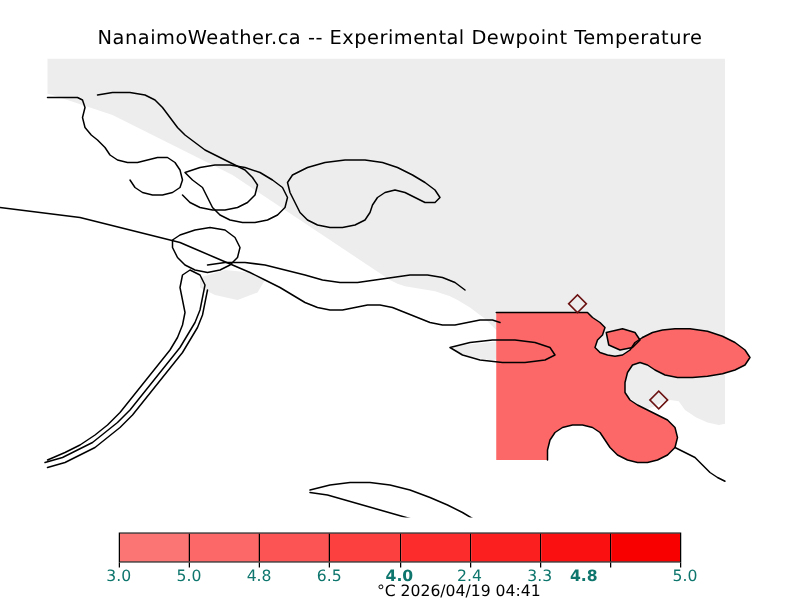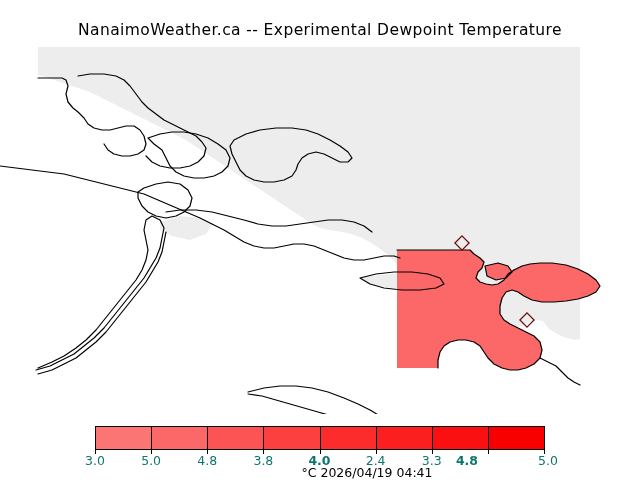--- a/index.html
+++ b/index.html
@@ -254,21 +254,21 @@
     </div>
 
     <div id="cb-ticks">
       <span class="cb-tickmark" style="left: 95px;"></span>
       <span class="cb-ticklabel" style="left: 95px;">3.0</span>
       <span class="cb-tickmark" style="left: 151.125px;"></span>
       <span class="cb-ticklabel" style="left: 151.125px;">5.0</span>
       <span class="cb-tickmark" style="left: 207.25px;"></span>
       <span class="cb-ticklabel" style="left: 207.25px;">4.8</span>
       <span class="cb-tickmark" style="left: 263.375px;"></span>
-      <span class="cb-ticklabel" style="left: 263.375px;">3.8</span>
+      <span class="cb-ticklabel" style="left: 263.375px;">6.5</span>
       <span class="cb-tickmark" style="left: 319.5px;"></span>
       <span class="cb-ticklabel" style="left: 319.5px; font-weight: bold;">4.0</span>
       <span class="cb-tickmark" style="left: 375.625px;"></span>
       <span class="cb-ticklabel" style="left: 375.625px;">2.4</span>
       <span class="cb-tickmark" style="left: 431.75px;"></span>
       <span class="cb-ticklabel" style="left: 431.75px;">3.3</span>
       <span class="cb-tickmark" style="left: 487.875px;"></span>
       <span class="cb-ticklabel" style="left: 467px; font-weight: bold;">4.8</span>
       <span class="cb-tickmark" style="left: 544px;"></span>
       <span class="cb-ticklabel" style="left: 548px;">5.0</span>

